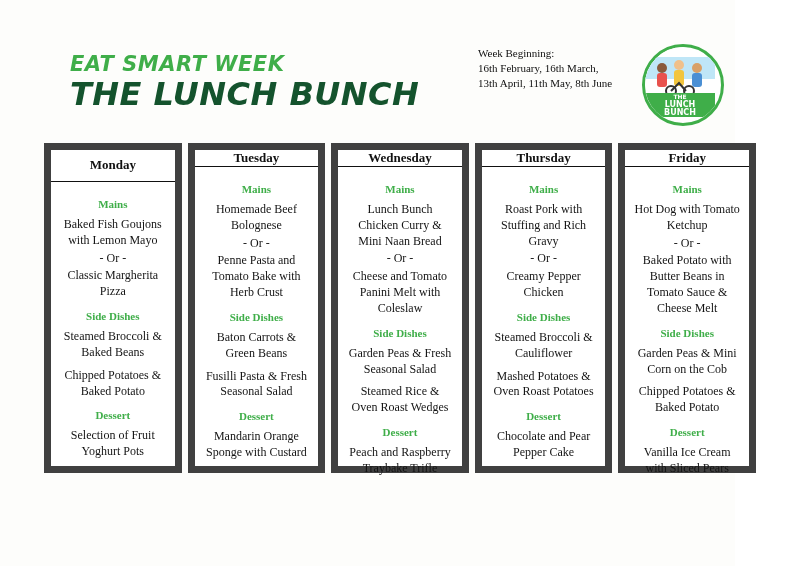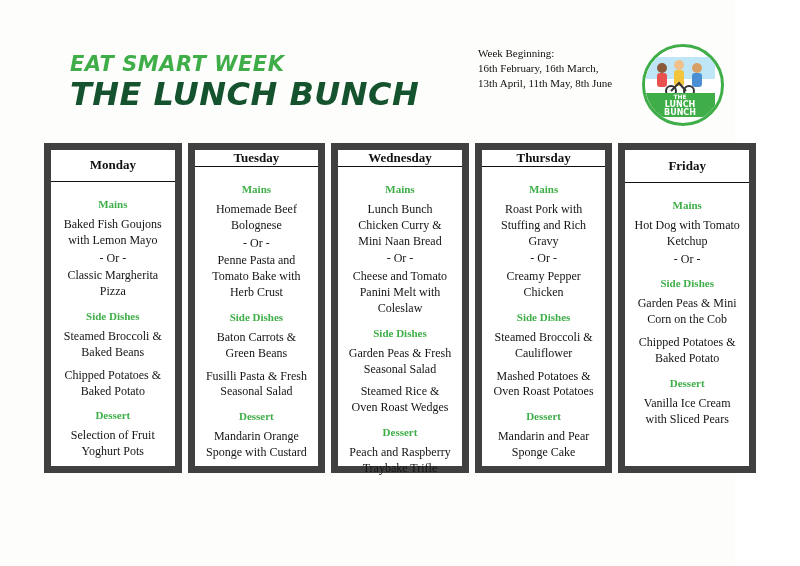--- a/index.html
+++ b/index.html
@@ -250,30 +250,31 @@
       <div class="day-head">Thursday</div>
       <div class="day-body">
         <div class="section-title first">Mains</div>
         <div class="item tight">Roast Pork with Stuffing and Rich Gravy</div>
         <div class="or">- Or -</div>
         <div class="item">Creamy Pepper Chicken</div>
         <div class="section-title">Side Dishes</div>
         <div class="item">Steamed Broccoli &amp; Cauliflower</div>
         <div class="item">Mashed Potatoes &amp; Oven Roast Potatoes</div>
         <div class="section-title">Dessert</div>
-        <div class="item">Mandarin and Pear Sponge Cake</div>
+        <div class="item">Chocolate and Pear Pepper Cake</div>
       </div>
     </div>
 
     <div class="day-col">
       <div class="day-head">Friday</div>
       <div class="day-body">
         <div class="section-title first">Mains</div>
         <div class="item tight">Hot Dog with Tomato Ketchup</div>
         <div class="or">- Or -</div>
+        <div class="item">Baked Potato with Butter Beans in Tomato Sauce &amp; Cheese Melt</div>
         <div class="section-title">Side Dishes</div>
         <div class="item">Garden Peas &amp; Mini Corn on the Cob</div>
         <div class="item">Chipped Potatoes &amp; Baked Potato</div>
         <div class="section-title">Dessert</div>
         <div class="item">Vanilla Ice Cream with Sliced Pears</div>
       </div>
     </div>
 
   </div>
 

